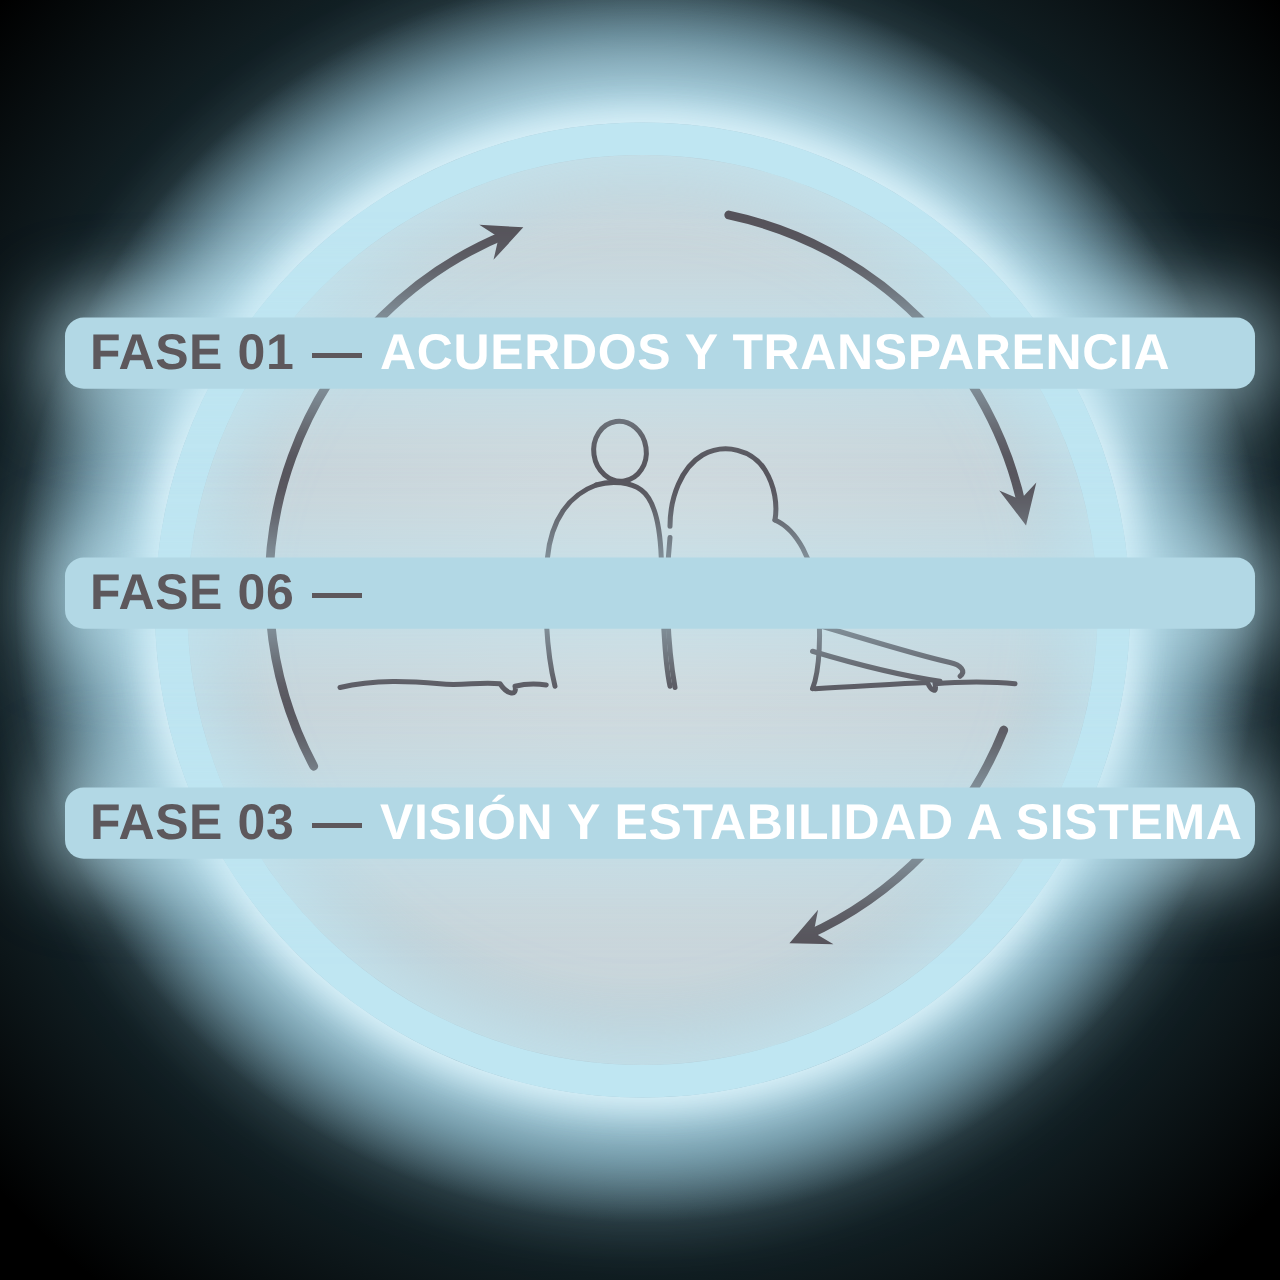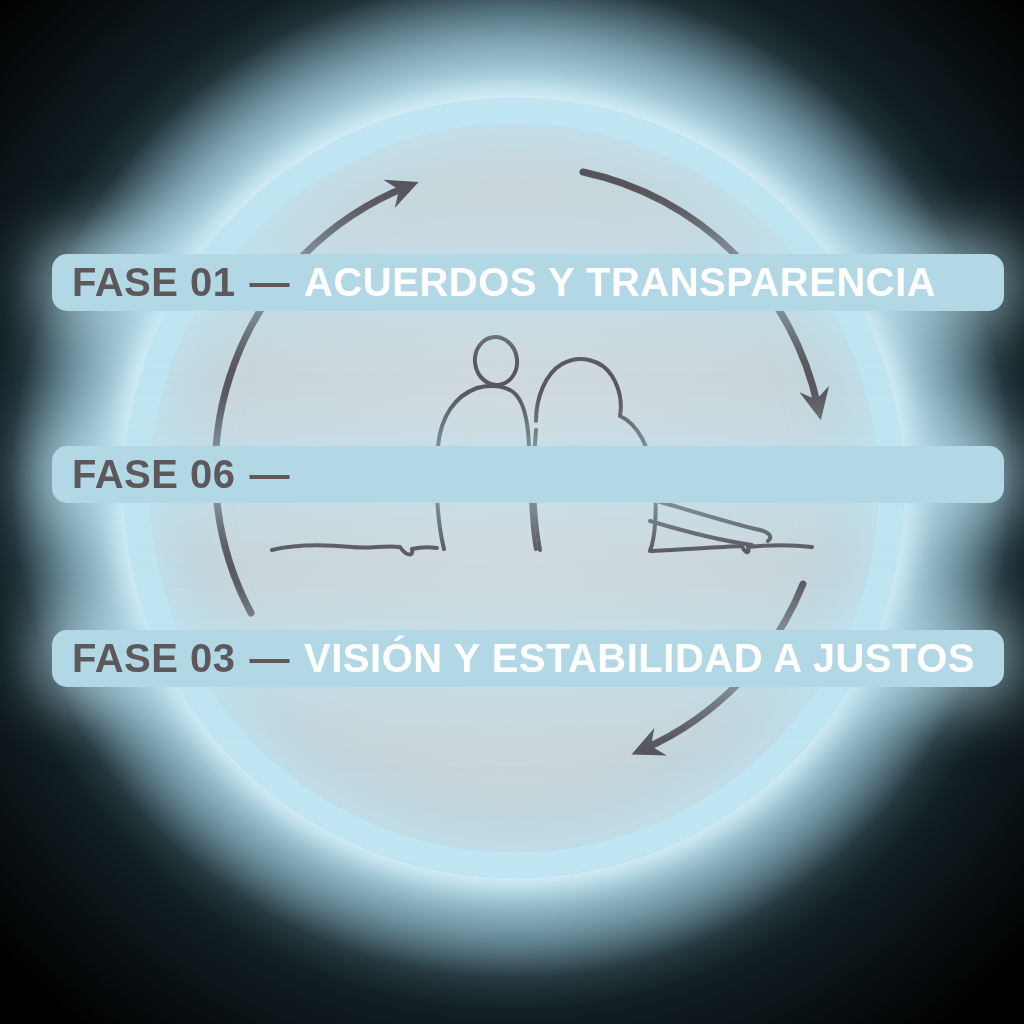--- a/index.html
+++ b/index.html
@@ -151,16 +151,16 @@
   </div>
 
   <div class="banner banner-2">
     <span class="phase-label">FASE 06</span>
     <span class="phase-sep">—</span>
   </div>
 
   <div class="banner banner-3">
     <span class="phase-label">FASE 03</span>
     <span class="phase-sep">—</span>
-    <span class="phase-title">VISIÓN Y ESTABILIDAD A JUSTOS</span>
+    <span class="phase-title">VISIÓN Y ESTABILIDAD A SISTEMA</span>
   </div>
 
 </div>
 
 </body></html>

